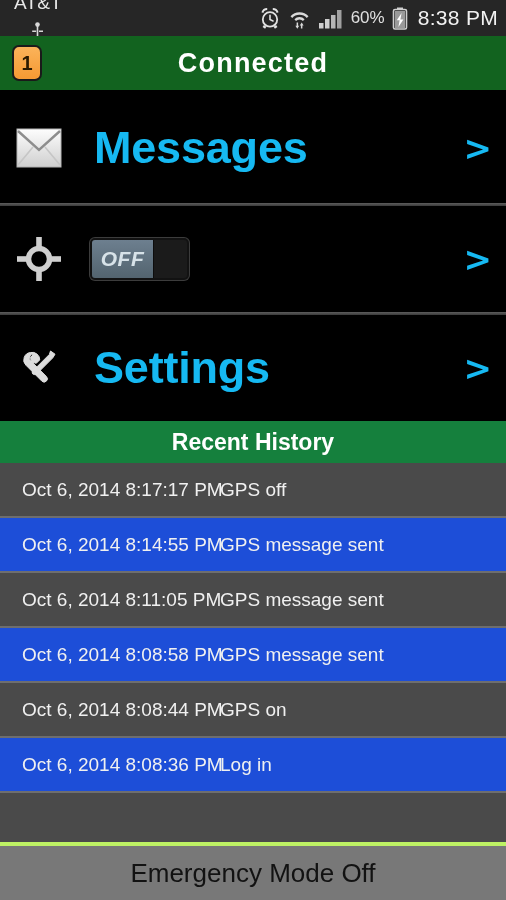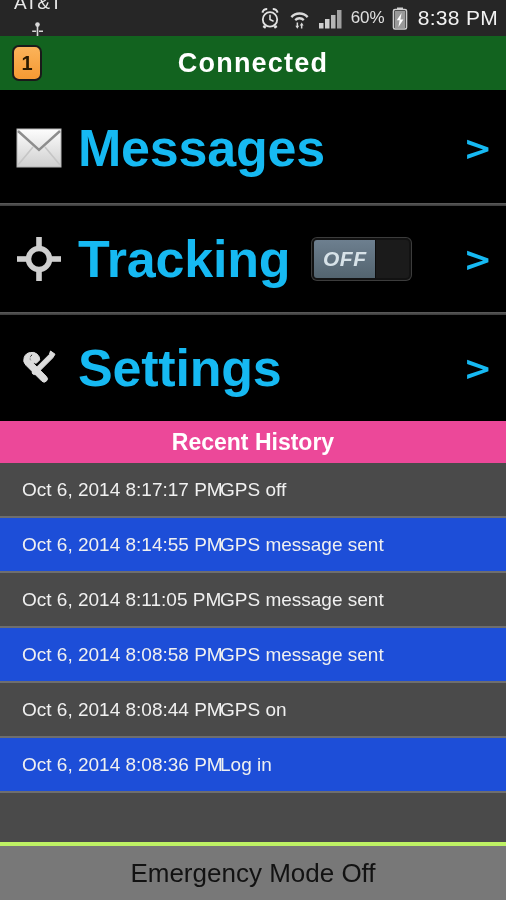--- a/index.html
+++ b/index.html
@@ -120,23 +120,23 @@
   }
   .row-icon {
     width: 58px;
     flex: 0 0 58px;
     display: flex;
     align-items: center;
     justify-content: center;
   }
   .row-label {
     color: #16b9f2;
-    font-size: 52px;
-    font-weight: bold;
-    margin-left: 10px;
+    font-size: 45px;
+    font-weight: bold;
+    margin-left: 26px;
     letter-spacing: -0.2px;
     white-space: nowrap;
   }
   .row-spacer { flex: 1 1 auto; }
   .chev {
     color: #16b9f2;
     font-size: 34px;
     font-weight: bold;
     margin-left: 10px;
     line-height: 1;
@@ -172,21 +172,21 @@
     color: #d7e2e8;
     font-size: 21px;
     font-weight: bold;
     letter-spacing: 0.5px;
   }
 
   
   .hist-header {
     flex: 0 0 42px;
     height: 42px;
-    background: #ec4899;
+    background: #15803d;
     display: flex;
     align-items: center;
     justify-content: center;
     color: #ffffff;
     font-size: 23px;
     font-weight: bold;
   }
   .hist-list {
     flex: 1 1 auto;
     overflow: hidden;
@@ -323,21 +323,20 @@
       <div class="row-icon">
         <svg width="46" height="46" viewBox="0 0 46 46">
           <circle cx="23" cy="23" r="10.5" fill="none" stroke="#cfcfcf" stroke-width="5.5"></circle>
           <circle cx="23" cy="23" r="6.2" fill="#000000"></circle>
           <rect x="20.2" y="1" width="5.6" height="9" fill="#cfcfcf"></rect>
           <rect x="20.2" y="36" width="5.6" height="9" fill="#cfcfcf"></rect>
           <rect x="1" y="20.2" width="9" height="5.6" fill="#cfcfcf"></rect>
           <rect x="36" y="20.2" width="9" height="5.6" fill="#cfcfcf"></rect>
         </svg>
       </div>
-      <div class="row-label">Tracking</div>
       <div class="toggle">
         <div class="toggle-knob">
           <span>OFF</span>
         </div>
       </div>
       <div class="row-spacer"></div>
       <div class="chev">&gt;</div>
     </div>
 
     <div class="menu-divider"></div>

